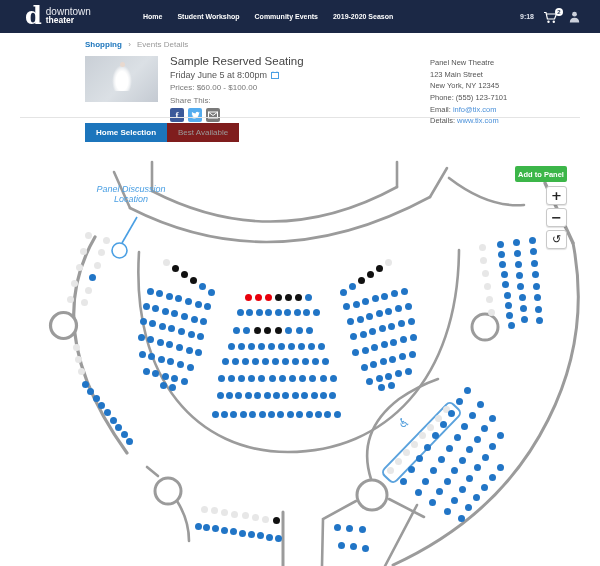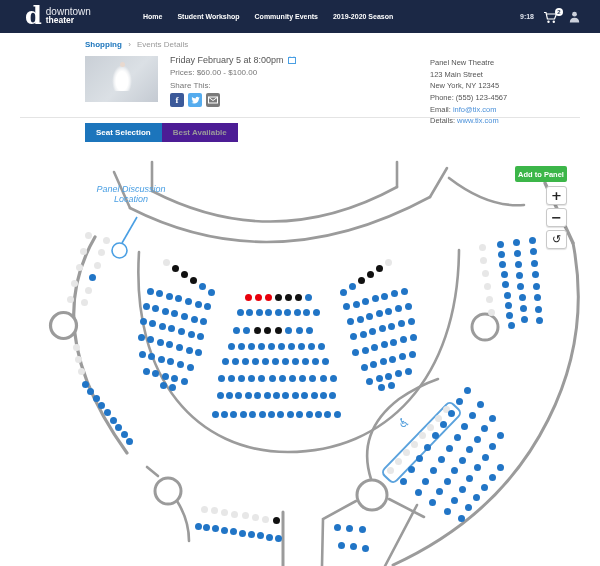--- a/index.html
+++ b/index.html
@@ -43,21 +43,21 @@
   .share-em { background:#7a7a7a; }
   .venue { position:absolute; left:430px; top:57px; font-size:7.5px; color:#555; line-height:1.55; }
   .venue a { color:#4a90d9; text-decoration:none; cursor:pointer; }
 
   .divider { position:absolute; left:20px; top:117px; width:560px; height:1px; background:#e4e4e4; }
 
   
   .tabs { position:absolute; left:85px; top:123px; display:flex; }
   .tab { font-size:8px; padding:5px 11px; cursor:pointer; }
   .tab-active { background:#1c75bc; color:#fff; font-weight:bold; }
-  .tab-idle { background:#4c1d95; color:#9a9a9a;font-weight:bold; }
+  .tab-idle { background:#7f1d1d; color:#9a9a9a; }
 
   
   .legend { position:absolute; left:0; top:151px; width:600px; display:flex; justify-content:center; gap:11px; }
   .legend-item { display:flex; align-items:center; gap:4px; font-size:7.5px; color:#555; }
   .ldot { width:8px; height:8px; border-radius:50%; }
 
   
   .arcs { position:absolute; left:0; top:0; width:600px; height:566px; }
   .stage-label { position:absolute; left:172px; top:171px; width:200px; text-align:center;
                  font-size:22px; font-weight:bold; color:#9c9c9c; letter-spacing:3px; }
@@ -118,22 +118,23 @@
   <div class="crumbs">
     <span class="crumb-link">Shopping</span>
     <span class="crumb-sep">›</span>
     <span>Events Details</span>
   </div>
 
   <div class="thumb">
       <div class="dancer"></div>
     </div>
   <div class="event-info">
+    <div class="event-title">Sample Reserved Seating</div>
     <div class="event-date">
-      <span>Friday February 5 at 8:00pm</span>
+      <span>Friday June 5 at 8:00pm</span>
       <svg width="8" height="8" viewBox="0 0 8 8">
         <rect x="0.5" y="1.5" width="7" height="6" fill="none" stroke="#4a9fe3" stroke-width="1"></rect>
         <line x1="2" y1="0.5" x2="2" y2="2" stroke="#4a9fe3" stroke-width="1"></line>
         <line x1="6" y1="0.5" x2="6" y2="2" stroke="#4a9fe3" stroke-width="1"></line>
       </svg>
     </div>
     <div class="event-prices">Prices: $60.00 - $100.00</div>
     <div class="share-label">Share This:</div>
     <div class="share-row">
       <span class="share-btn share-fb">f</span>
@@ -147,29 +148,29 @@
           <rect x="0.5" y="1" width="9" height="6" fill="none" stroke="#fff" stroke-width="1"></rect>
           <path d="M0.5 1.2 L5 4.5 L9.5 1.2" fill="none" stroke="#fff" stroke-width="1"></path>
         </svg>
       </span>
     </div>
   </div>
   <div class="venue">
     <div>Panel New Theatre</div>
     <div>123 Main Street</div>
     <div>New York, NY 12345</div>
-    <div>Phone: (555) 123-4567</div>
+    <div>Phone: (555) 123-7101</div>
     <div><span>Email: </span><a>info@tix.com</a></div>
     <div><span>Details: </span><a>www.tix.com</a></div>
   </div>
 
   <div class="divider"></div>
 
   <div class="tabs">
-    <div class="tab tab-active">Seat Selection</div>
+    <div class="tab tab-active">Home Selection</div>
     <div class="tab tab-idle">Best Available</div>
   </div>
 
 
   <svg class="arcs" viewBox="0 0 600 566">
     <g fill="none" stroke="#9b9b9b" stroke-width="2.6" stroke-linecap="round">
       <path d="M152,162 L152,191"></path>
       <path d="M397,162 L397,187"></path>
       <path d="M152,191 Q274,254 397,187"></path>
       <path d="M130,208 Q274,281 430,197"></path>

